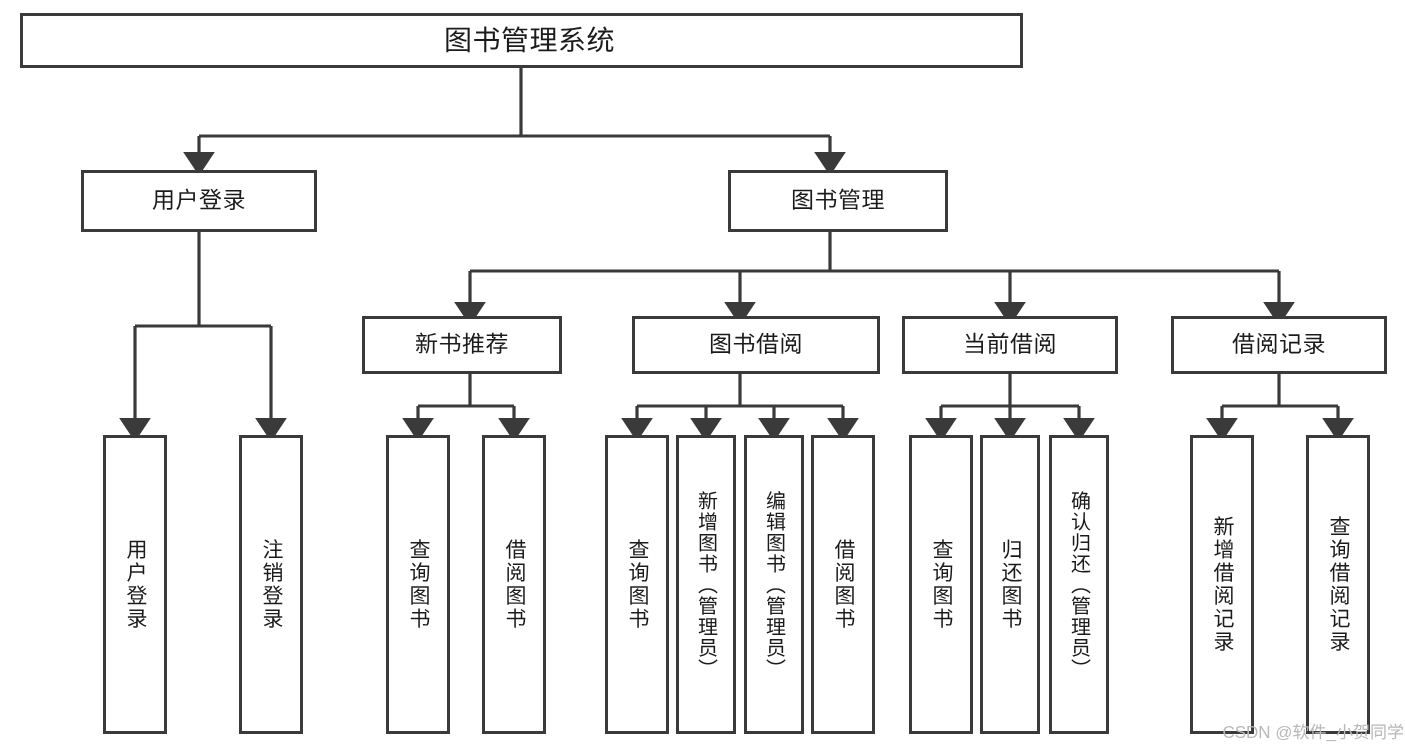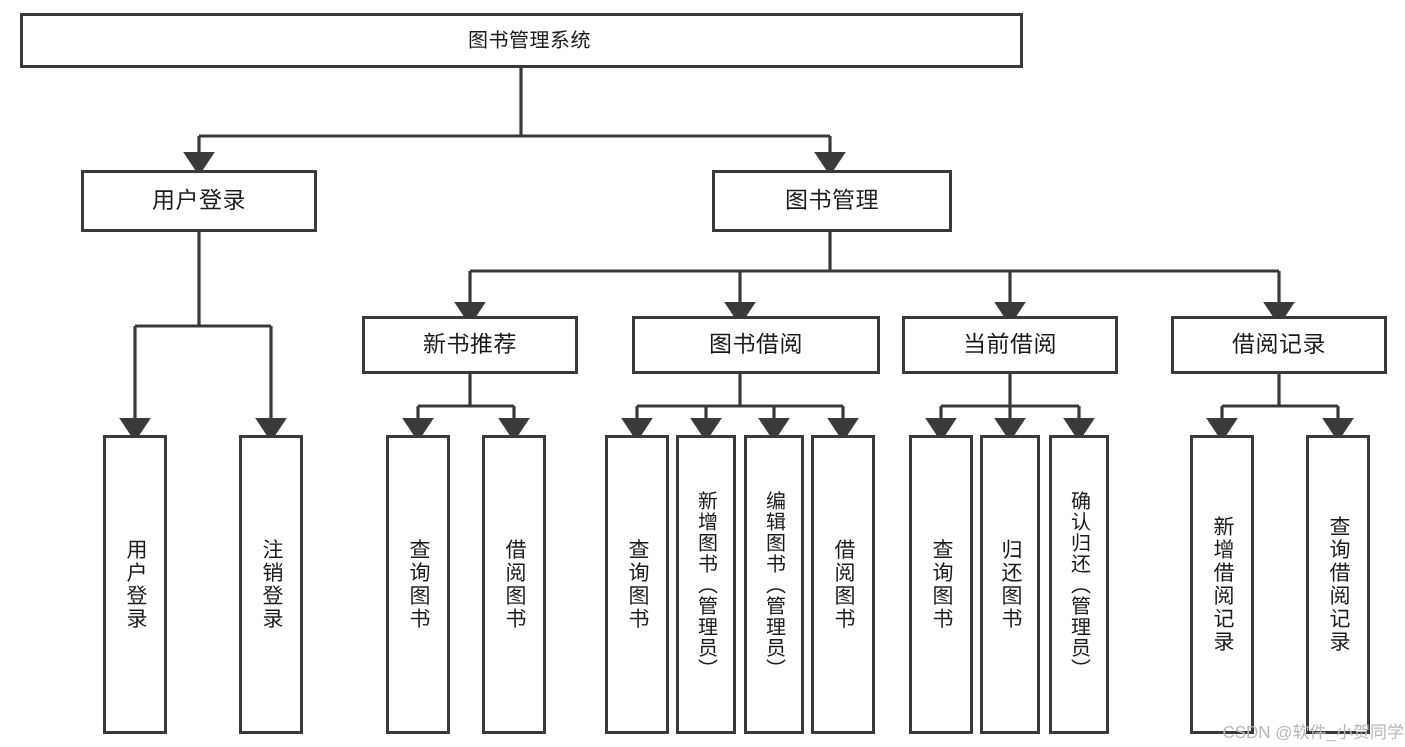--- a/index.html
+++ b/index.html
@@ -29,21 +29,21 @@
   }
   .node .lbl{
     display:block;
     text-align:center;
     line-height:1.12;
     letter-spacing:0.5px;
     white-space:nowrap;
   }
   
   .h .lbl{font-size:23px;}
-  #n-root .lbl{font-size:20px;margin-left:16px;}
+  #n-root .lbl{font-size:28px;margin-left:16px;}
   
   .v{border-width:3px;}
   .v .lbl{
     writing-mode:vertical-rl;
     text-orientation:upright;
     font-size:21px;
     line-height:1.14;
     letter-spacing:2px;
     white-space:nowrap;
   }
@@ -114,25 +114,25 @@
     </g>
   </svg>
 
   <div class="node h" id="n-root" style="left:20px;top:13px;width:1003px;height:55px;">
     <span class="lbl">图书管理系统</span>
   </div>
 
   <div class="node h" style="left:81px;top:170px;width:236px;height:62px;">
     <span class="lbl">用户登录</span>
   </div>
-  <div class="node h" style="left:712px;top:170px;width:240px;height:62px;">
+  <div class="node h" style="left:728px;top:170px;width:220px;height:62px;">
     <span class="lbl">图书管理</span>
   </div>
 
-  <div class="node h" style="left:362px;top:316px;width:216px;height:58px;">
+  <div class="node h" style="left:362px;top:316px;width:200px;height:58px;">
     <span class="lbl">新书推荐</span>
   </div>
   <div class="node h" style="left:632px;top:316px;width:248px;height:58px;">
     <span class="lbl">图书借阅</span>
   </div>
   <div class="node h" style="left:902px;top:316px;width:216px;height:58px;">
     <span class="lbl">当前借阅</span>
   </div>
   <div class="node h" style="left:1171px;top:316px;width:216px;height:58px;">
     <span class="lbl">借阅记录</span>

